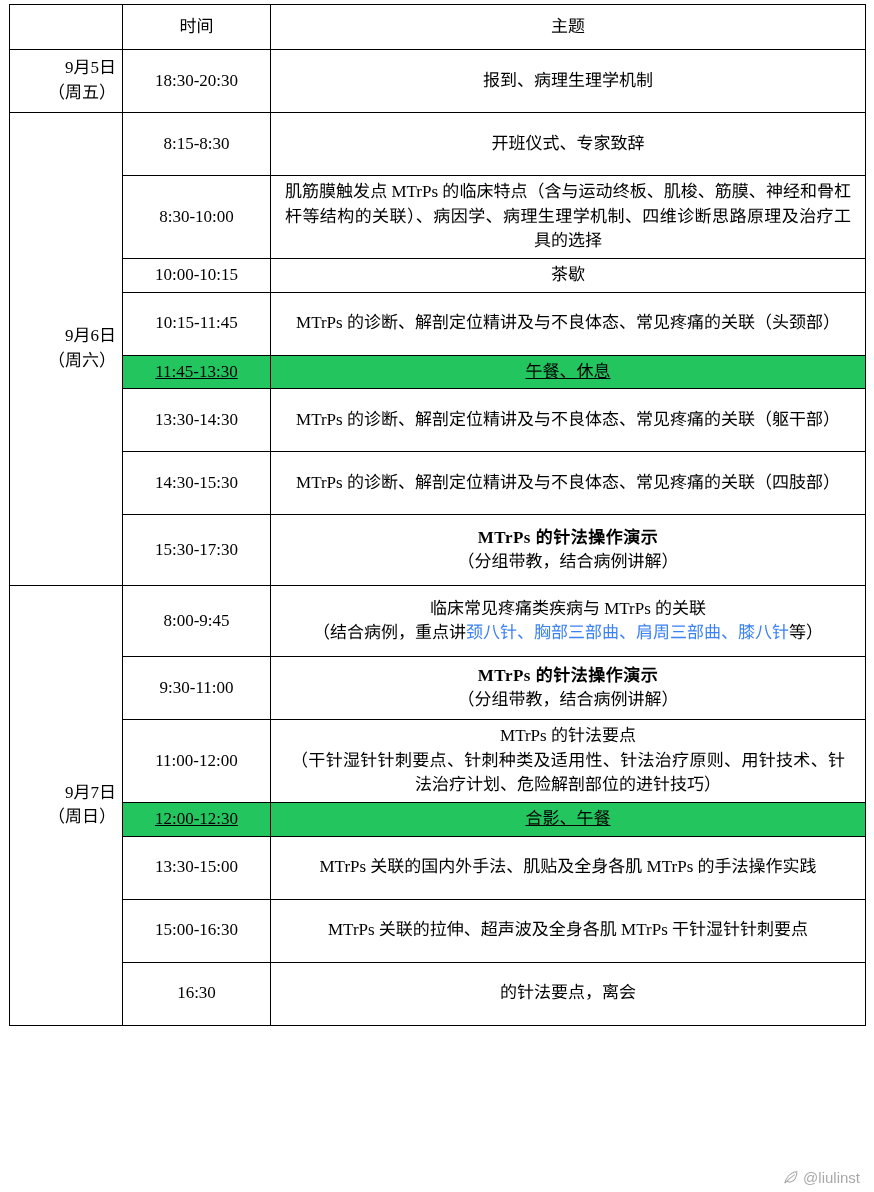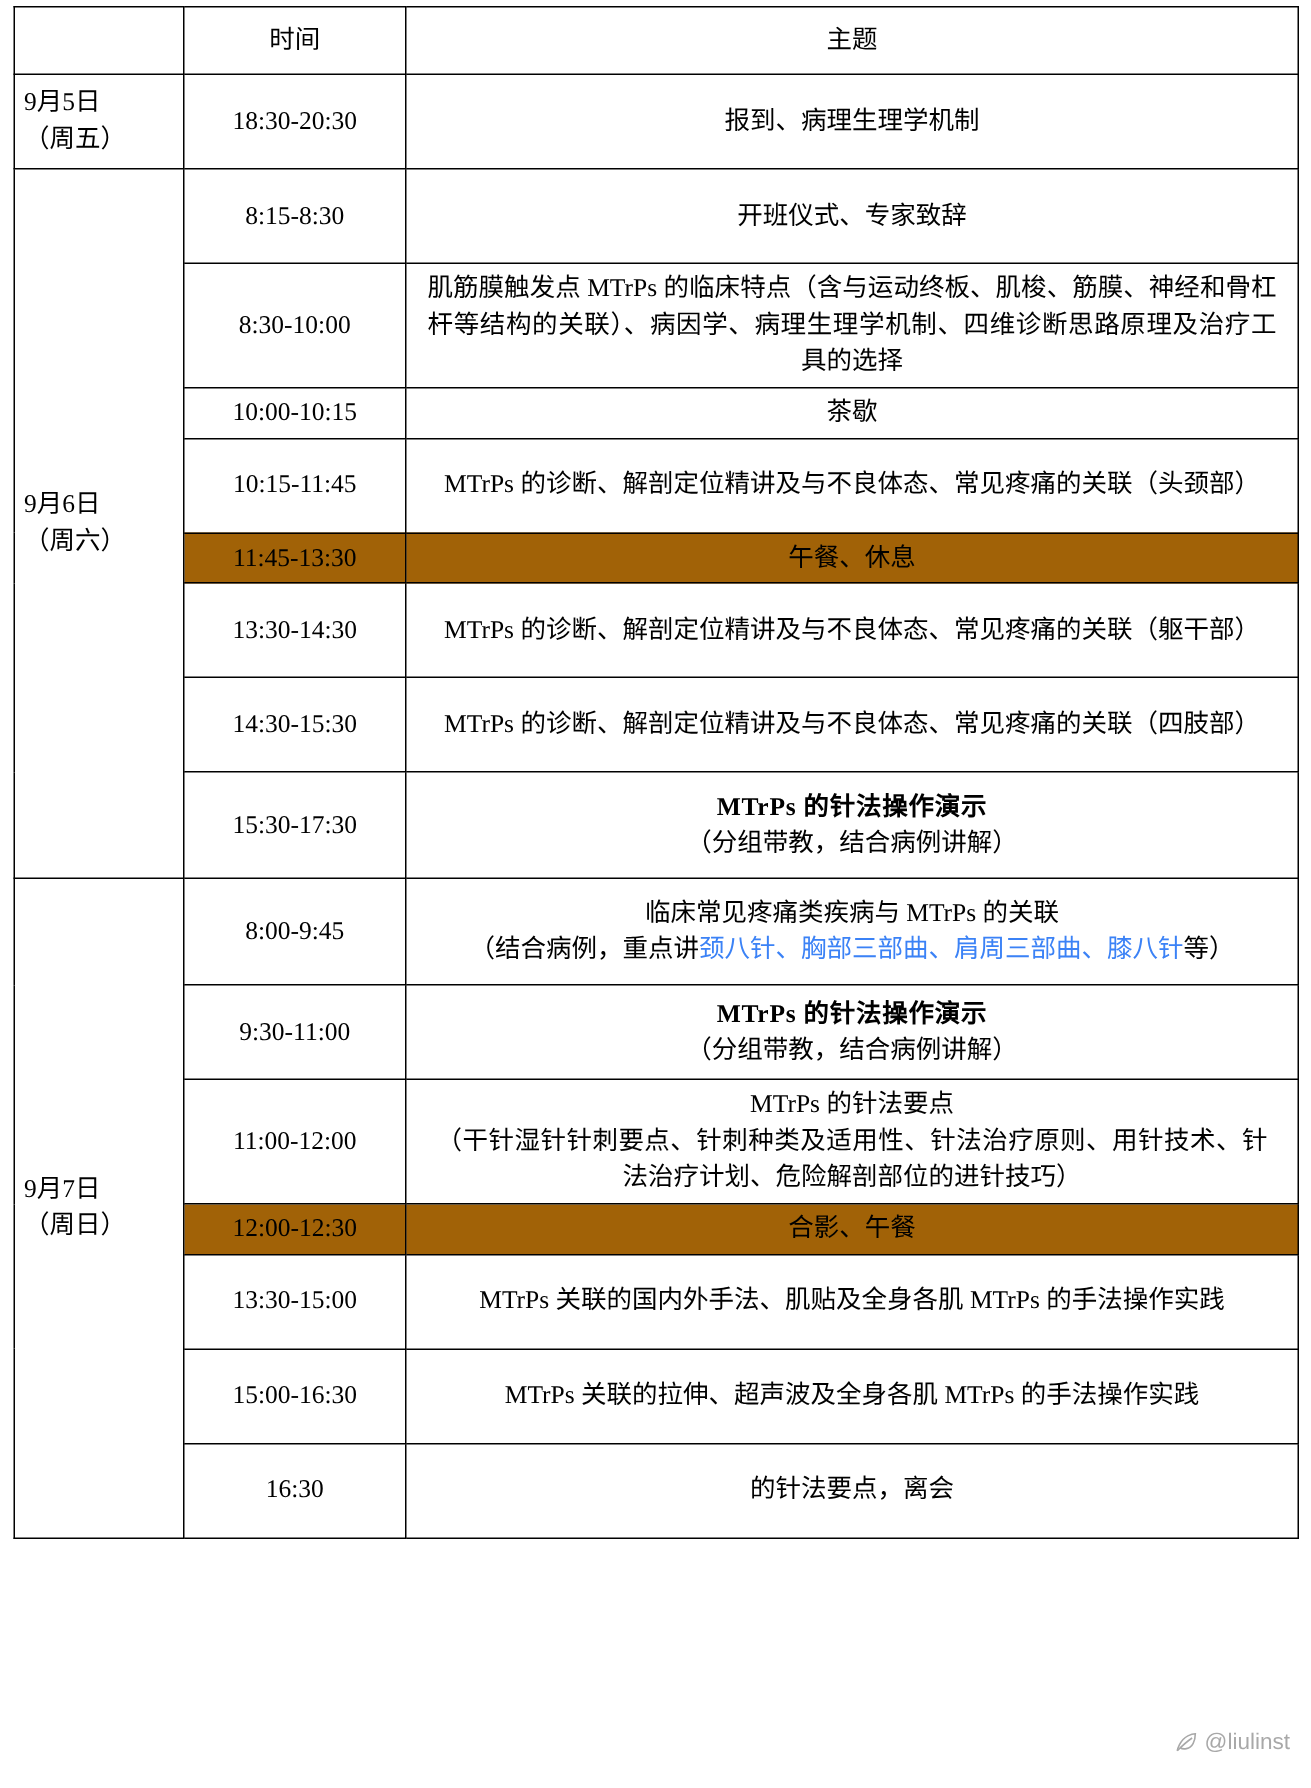--- a/index.html
+++ b/index.html
@@ -44,57 +44,58 @@
     text-align: center;
     font-size: 19px;
     font-weight: bold;
     height: 36px;
   }
   th.head-blank {
     border-top: none;
     border-left: none;
   }
   td.day {
-    text-align: left;
+    text-align: right;
     font-size: 17px;
     line-height: 1.5;
   }
   td.time {
     text-align: center;
     font-size: 17px;
     white-space: nowrap;
   }
   td.topic {
     text-align: center;
   }
   td.topic.justify {
     text-align: justify;
     text-align-last: center;
     padding-left: 14px;
     padding-right: 14px;
   }
   tr.break td {
-    background: #a16207;
+    background: #22c55e;
+    text-decoration: underline;
   }
   .bold-line {
     font-weight: bold;
     letter-spacing: 0.5px;
   }
   .red {
     color: #3b82f6;
   }
   .sub {
     display: block;
   }
   .tall-2 { height: 54px; }
   .tall-3 { height: 62px; }
   .watermark {
     position: absolute;
     right: 14px;
-    bottom: 26px;
+    bottom: 10px;
     font-size: 15px;
     color: #9a9a9a;
     font-family: "Liberation Sans", sans-serif;
     display: flex;
     align-items: center;
     gap: 4px;
     opacity: 0.85;
   }
   .watermark svg { display: block; }
 </style>
@@ -193,21 +194,21 @@
       <tr class="break">
         <td class="time">12:00-12:30</td>
         <td class="topic">合影、午餐</td>
       </tr>
       <tr>
         <td class="time tall-2">13:30-15:00</td>
         <td class="topic justify tall-2">MTrPs 关联的国内外手法、肌贴及全身各肌 MTrPs 的手法操作实践</td>
       </tr>
       <tr>
         <td class="time tall-2">15:00-16:30</td>
-        <td class="topic justify tall-2">MTrPs 关联的拉伸、超声波及全身各肌 MTrPs 的手法操作实践</td>
+        <td class="topic justify tall-2">MTrPs 关联的拉伸、超声波及全身各肌 MTrPs 干针湿针针刺要点</td>
       </tr>
       <tr>
         <td class="time tall-2">16:30</td>
         <td class="topic tall-2">的针法要点，离会</td>
       </tr>
     </tbody>
   </table>
 
   <div class="watermark">
     <span>

